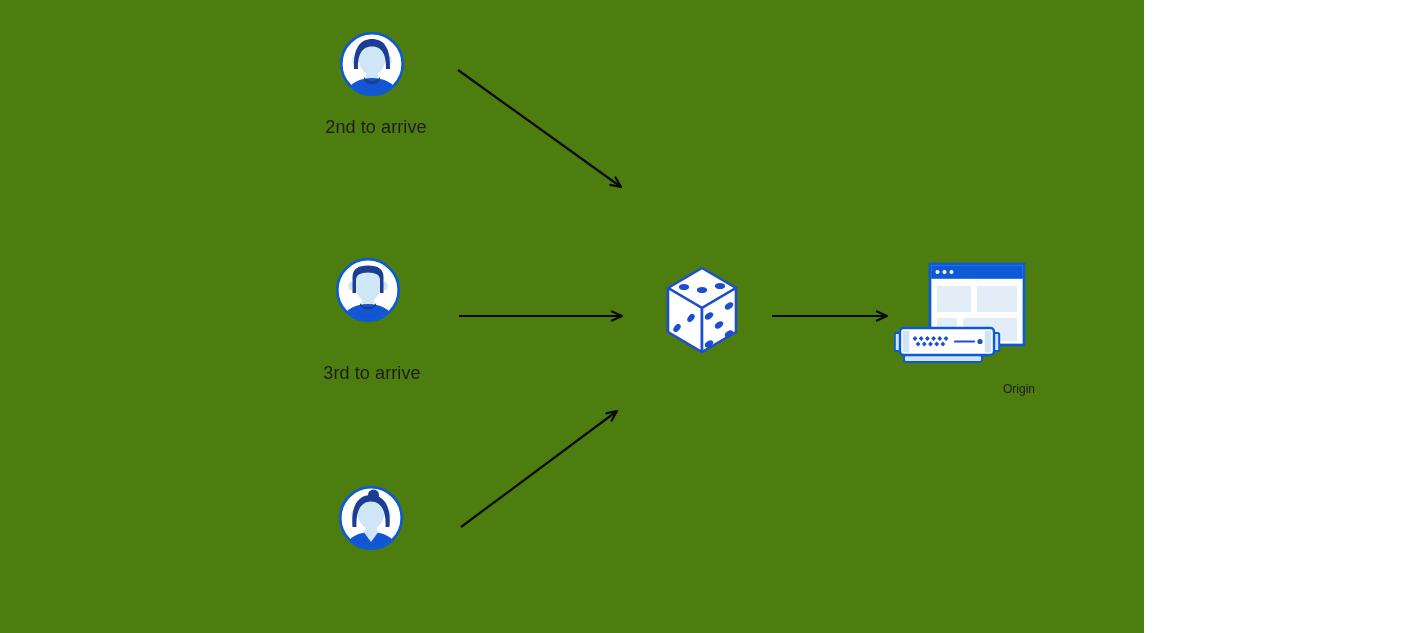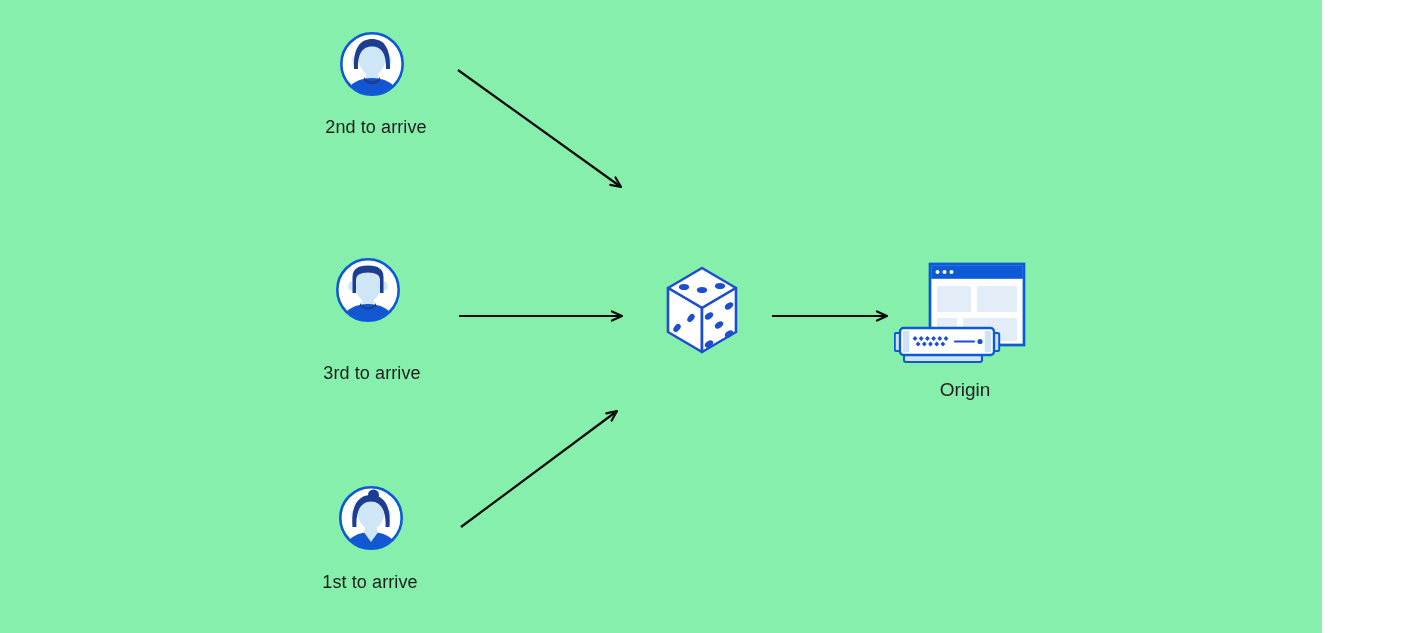--- a/index.html
+++ b/index.html
@@ -1,37 +1,37 @@
 <!DOCTYPE html>
 <html><head>
 <meta charset="utf-8">
 <style>
   html,body{margin:0;padding:0;background:#fff;}
   .canvas{
     position:relative;
-    width:1322px;height:633px;
-    background:#86efac;
+    width:1144px;height:633px;
+    background:#4d7c0f;
     font-family:"Liberation Sans", sans-serif;
     overflow:hidden;
   }
   .abs{position:absolute;}
   .node-label{
     position:absolute;
     width:170px;
     text-align:center;
     font-size:18px;
     line-height:22px;
     color:#1d1d1f;
     letter-spacing:.1px;
   }
   .origin-label{
     position:absolute;
     width:140px;
-    text-align:center;
-    font-size:19px;
+    text-align:right;
+    font-size:12px;
     line-height:23px;
     color:#1d1d1f;
   }
   svg{display:block;}
 </style>
 </head>
 <body>
 
 <div class="canvas">
 
@@ -100,21 +100,20 @@
       <ellipse cx="49.5" cy="29.5" rx="3.2" ry="4.5" fill="#cfe6f7"></ellipse>
       <rect x="27" y="38" width="12" height="11" fill="#cfe6f7"></rect>
       <path d="M33,47 C21,47 11,52 6,62 L6,67 L60,67 L60,62 C55,52 45,47 33,47 Z" fill="#1356d2"></path>
       <path d="M25,46 L33,57 L41,46 Z" fill="#cfe6f7"></path>
       <path d="M33,13 C41,13 46.5,19 46.5,27.5 C46.5,36 40.5,43.5 33,45.5 C25.5,43.5 19.5,36 19.5,27.5 C19.5,19 25,13 33,13 Z" fill="#cfe6f7"></path>
       <circle cx="35.5" cy="10" r="5.5" fill="#1c3d92"></circle>
       <path d="M14.5,42 C12.5,18 22,10 33,10 C44,10 53.5,18 51.5,42 L47.5,42 C48.5,26 43,16.5 33,16.5 C23,16.5 17.5,26 18.5,42 Z" fill="#1c3d92"></path>
     </g>
     <circle cx="33" cy="33" r="30.7" fill="none" stroke="#0d5ad6" stroke-width="2.6"></circle>
   </svg>
-  <div class="node-label" style="left:285px;top:571px;">1st to arrive</div>
 
   <svg class="abs" style="left:664px;top:265px;" width="76" height="92" viewBox="0 0 76 92">
     <g stroke="#1e4ed0" stroke-width="2.6" stroke-linejoin="round" fill="#ffffff">
       <polygon points="38,3 72,23 38,43 4,23"></polygon>
       <polygon points="4,23 38,43 38,87 4,67"></polygon>
       <polygon points="38,43 72,23 72,67 38,87"></polygon>
     </g>
     <g fill="#1e4ed0">
       <ellipse cx="20" cy="22" rx="5.2" ry="3.1"></ellipse>
       <ellipse cx="38" cy="25" rx="5.2" ry="3.1"></ellipse>

